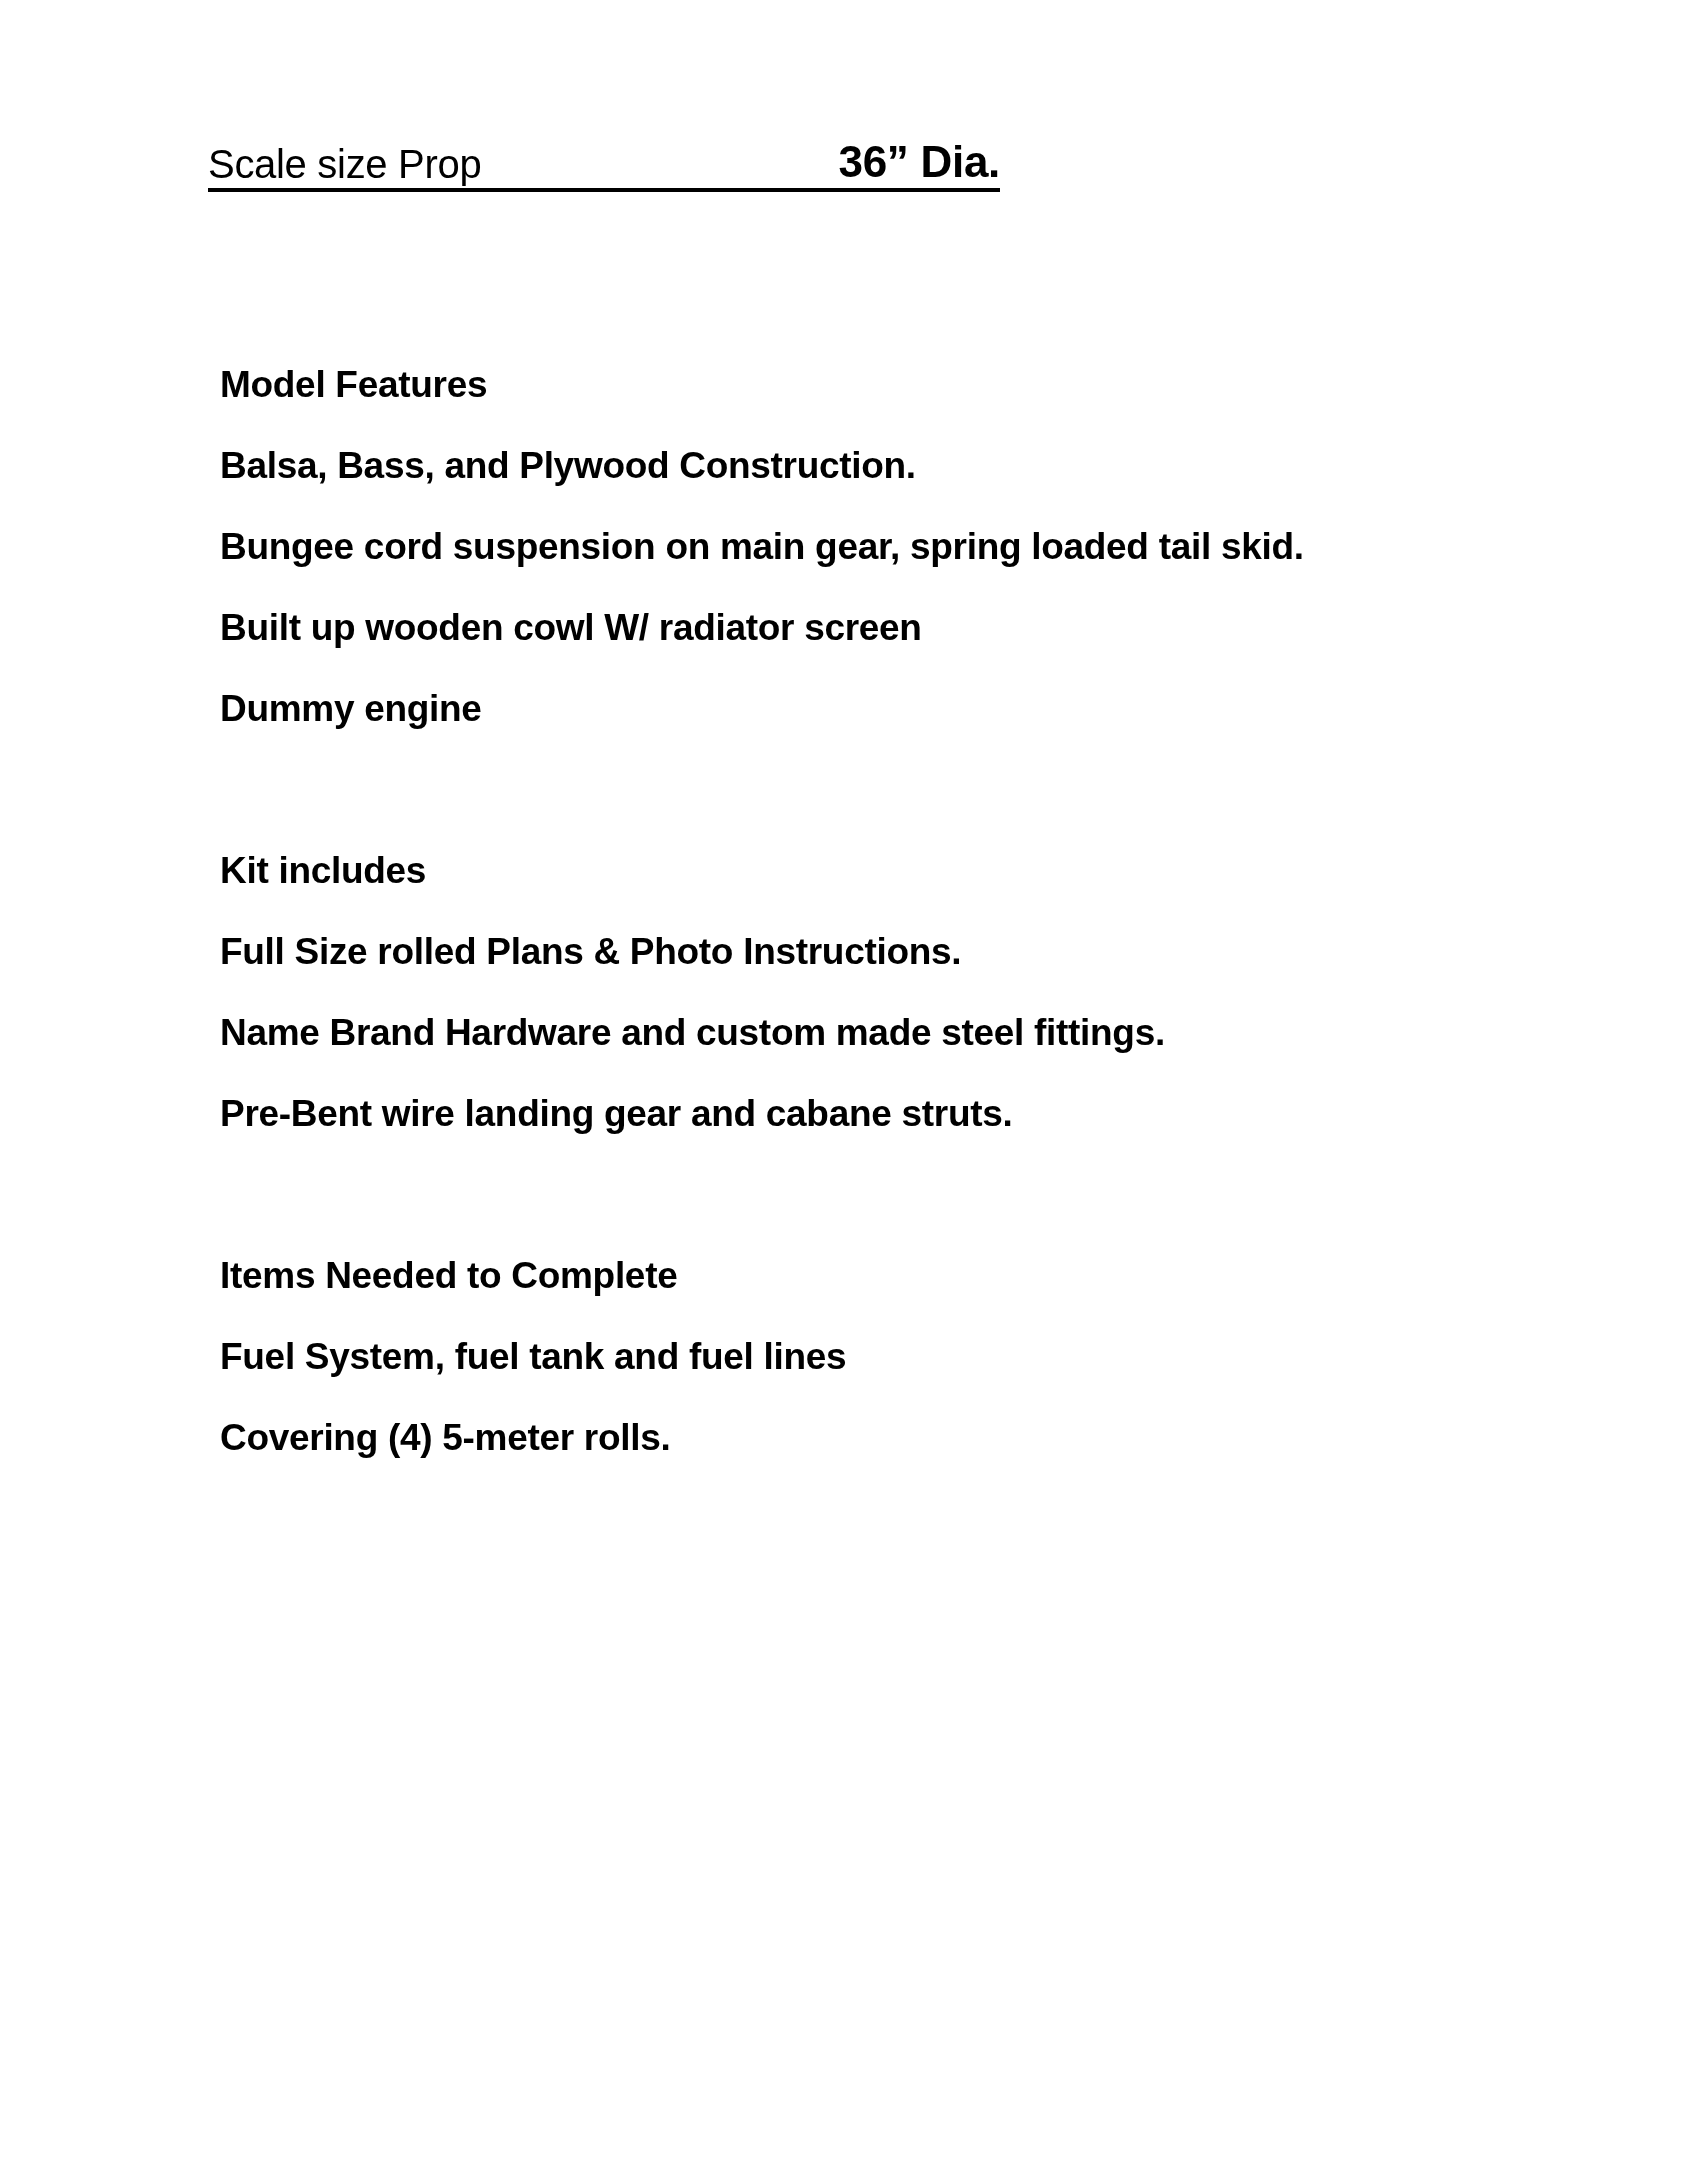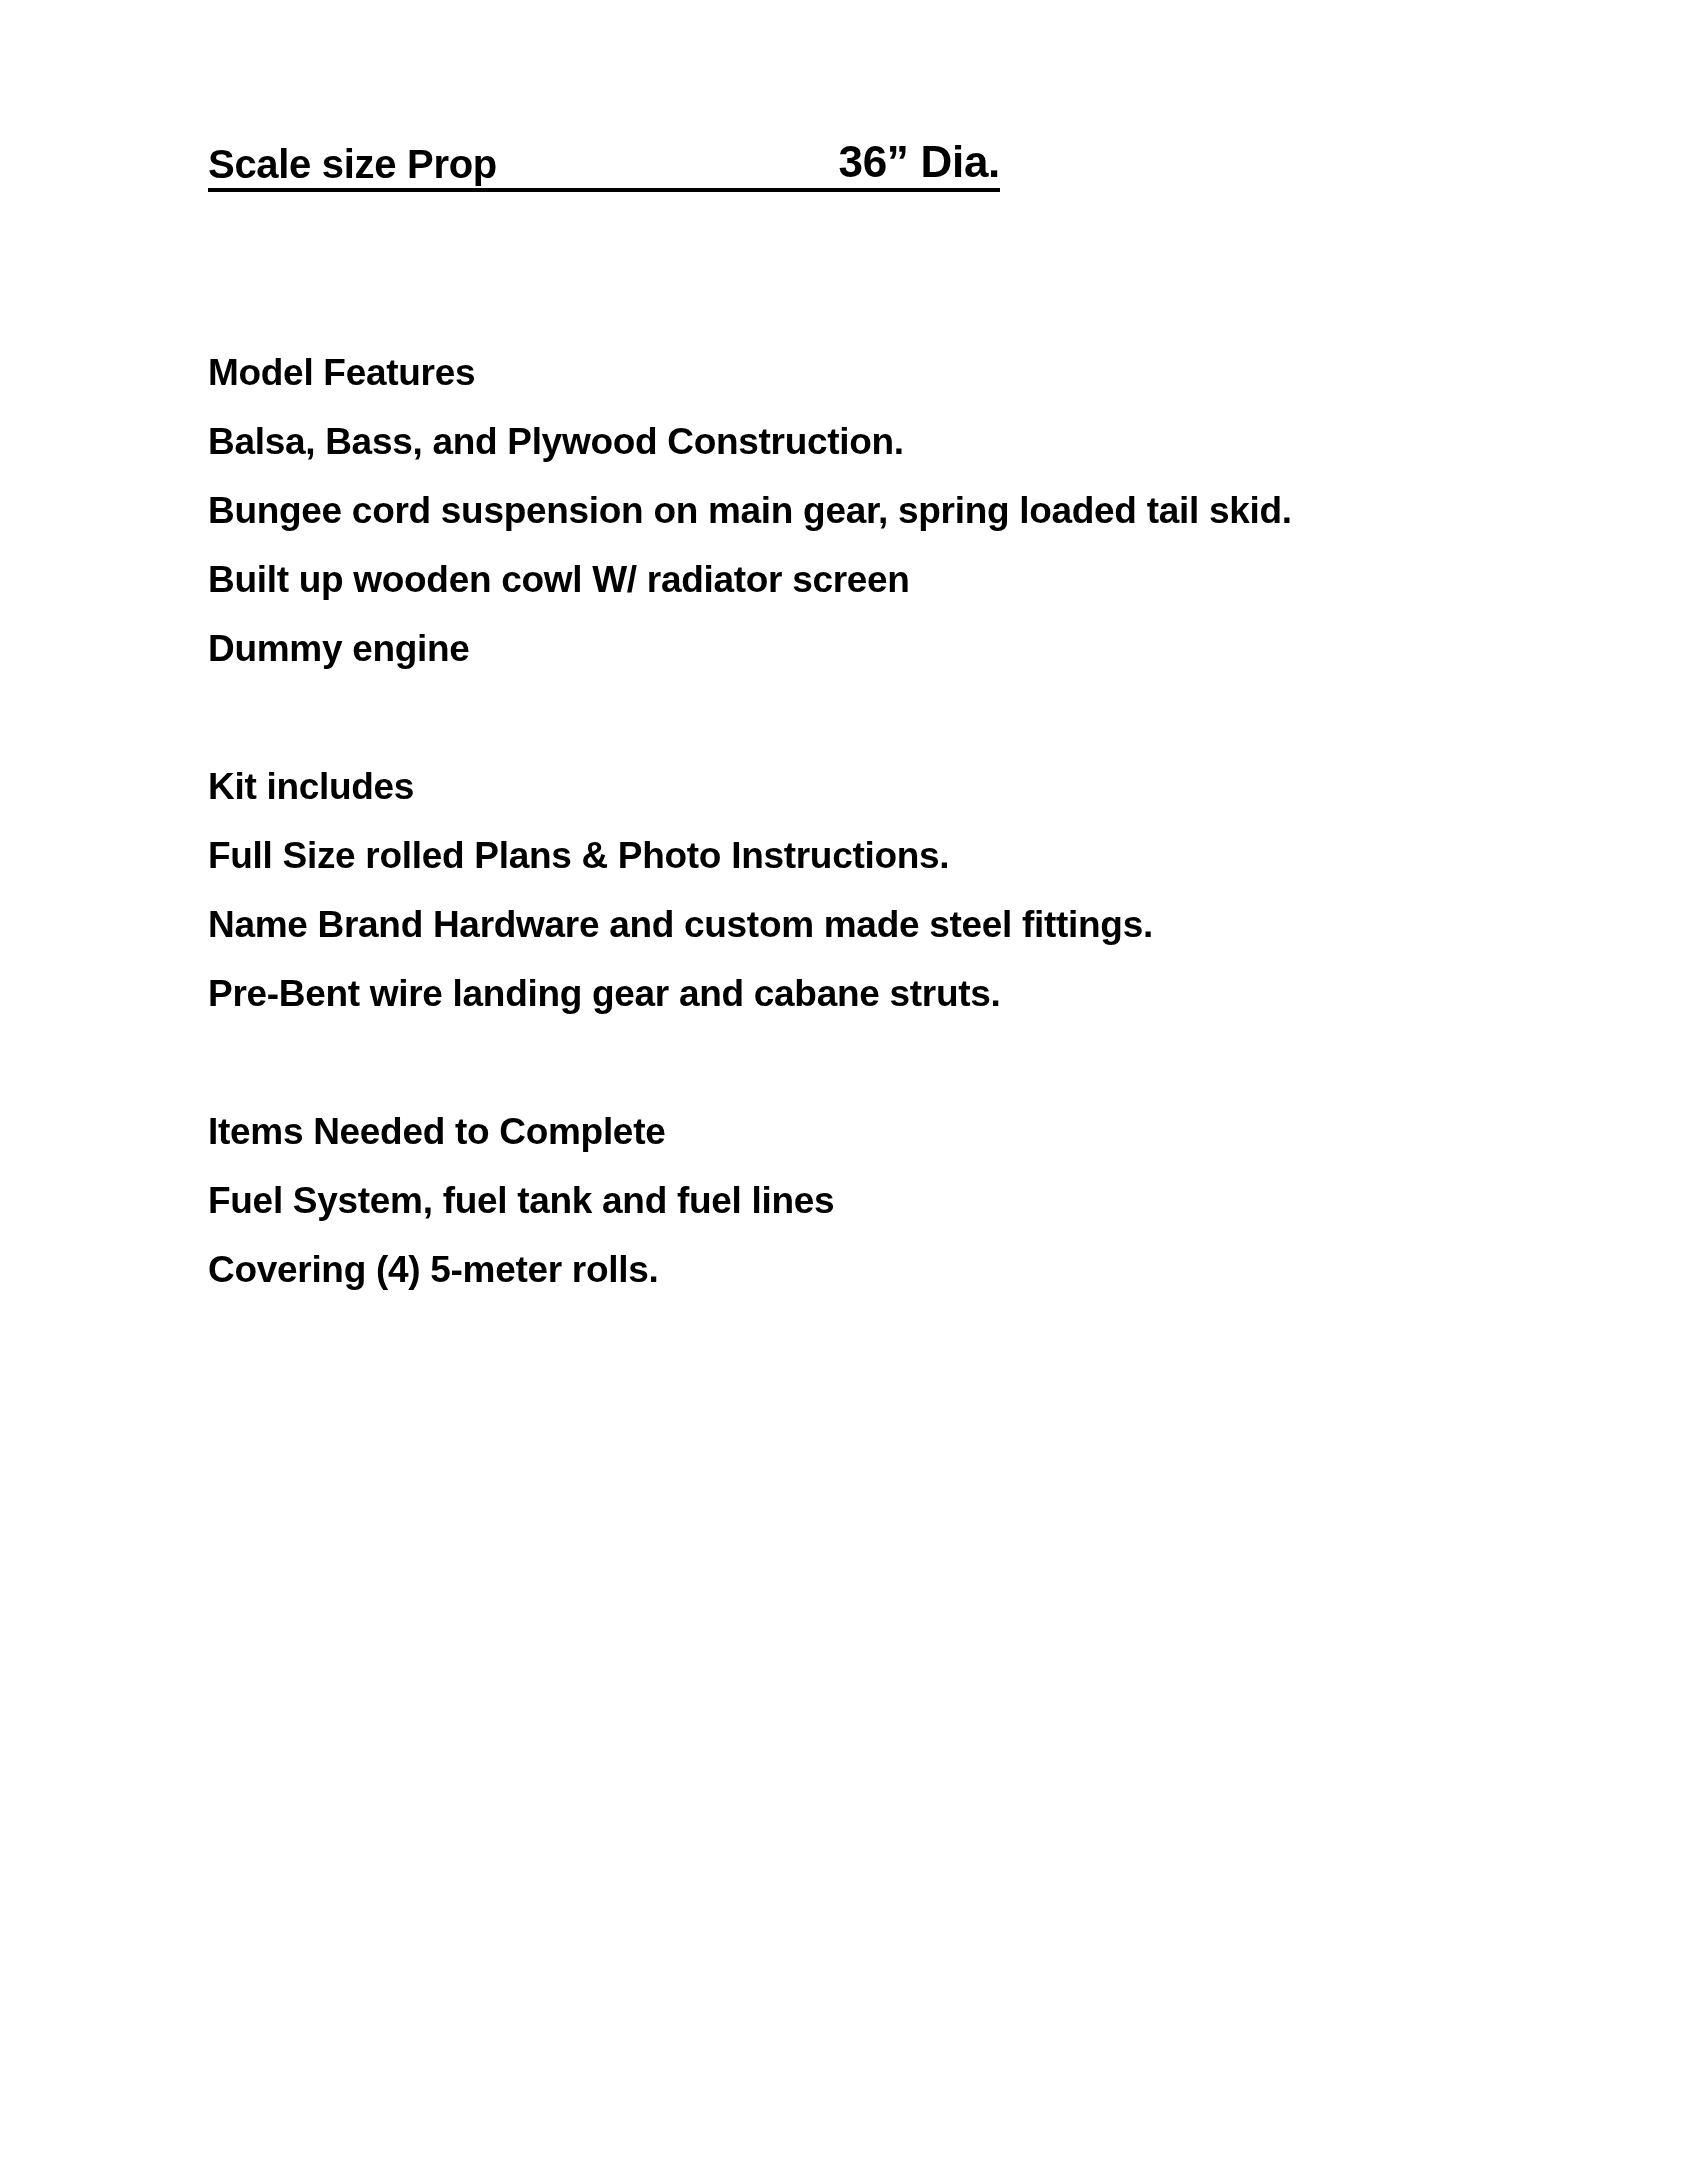--- a/index.html
+++ b/index.html
@@ -37,21 +37,21 @@
   .title-row {
     display: flex;
     align-items: flex-end;
     width: 792px;
     border-bottom: 4px solid #000000;
     padding-bottom: 2px;
     margin: 0 0 8px 0;
   }
   .title-main {
     font-size: 40px;
-    font-weight: 700;
+    font-weight: 400;
     letter-spacing: -0.3px;
     line-height: 1.06;
     white-space: nowrap;
   }
   .title-spacer {
     flex: 1 1 auto;
   }
   .title-right {
     font-size: 44px;
     font-weight: 700;
@@ -60,21 +60,21 @@
     white-space: nowrap;
   }
 
   
   .line {
     font-size: 37px;
     font-weight: 700;
     letter-spacing: -0.3px;
     line-height: 1.1;
     white-space: nowrap;
-    margin: 0;
+    margin: 12px;
     padding: 0;
     height: 69px;
     display: flex;
     align-items: center;
   }
   .line.header {
     font-weight: 700;
   }
   .spacer-line {
     height: 69px;

